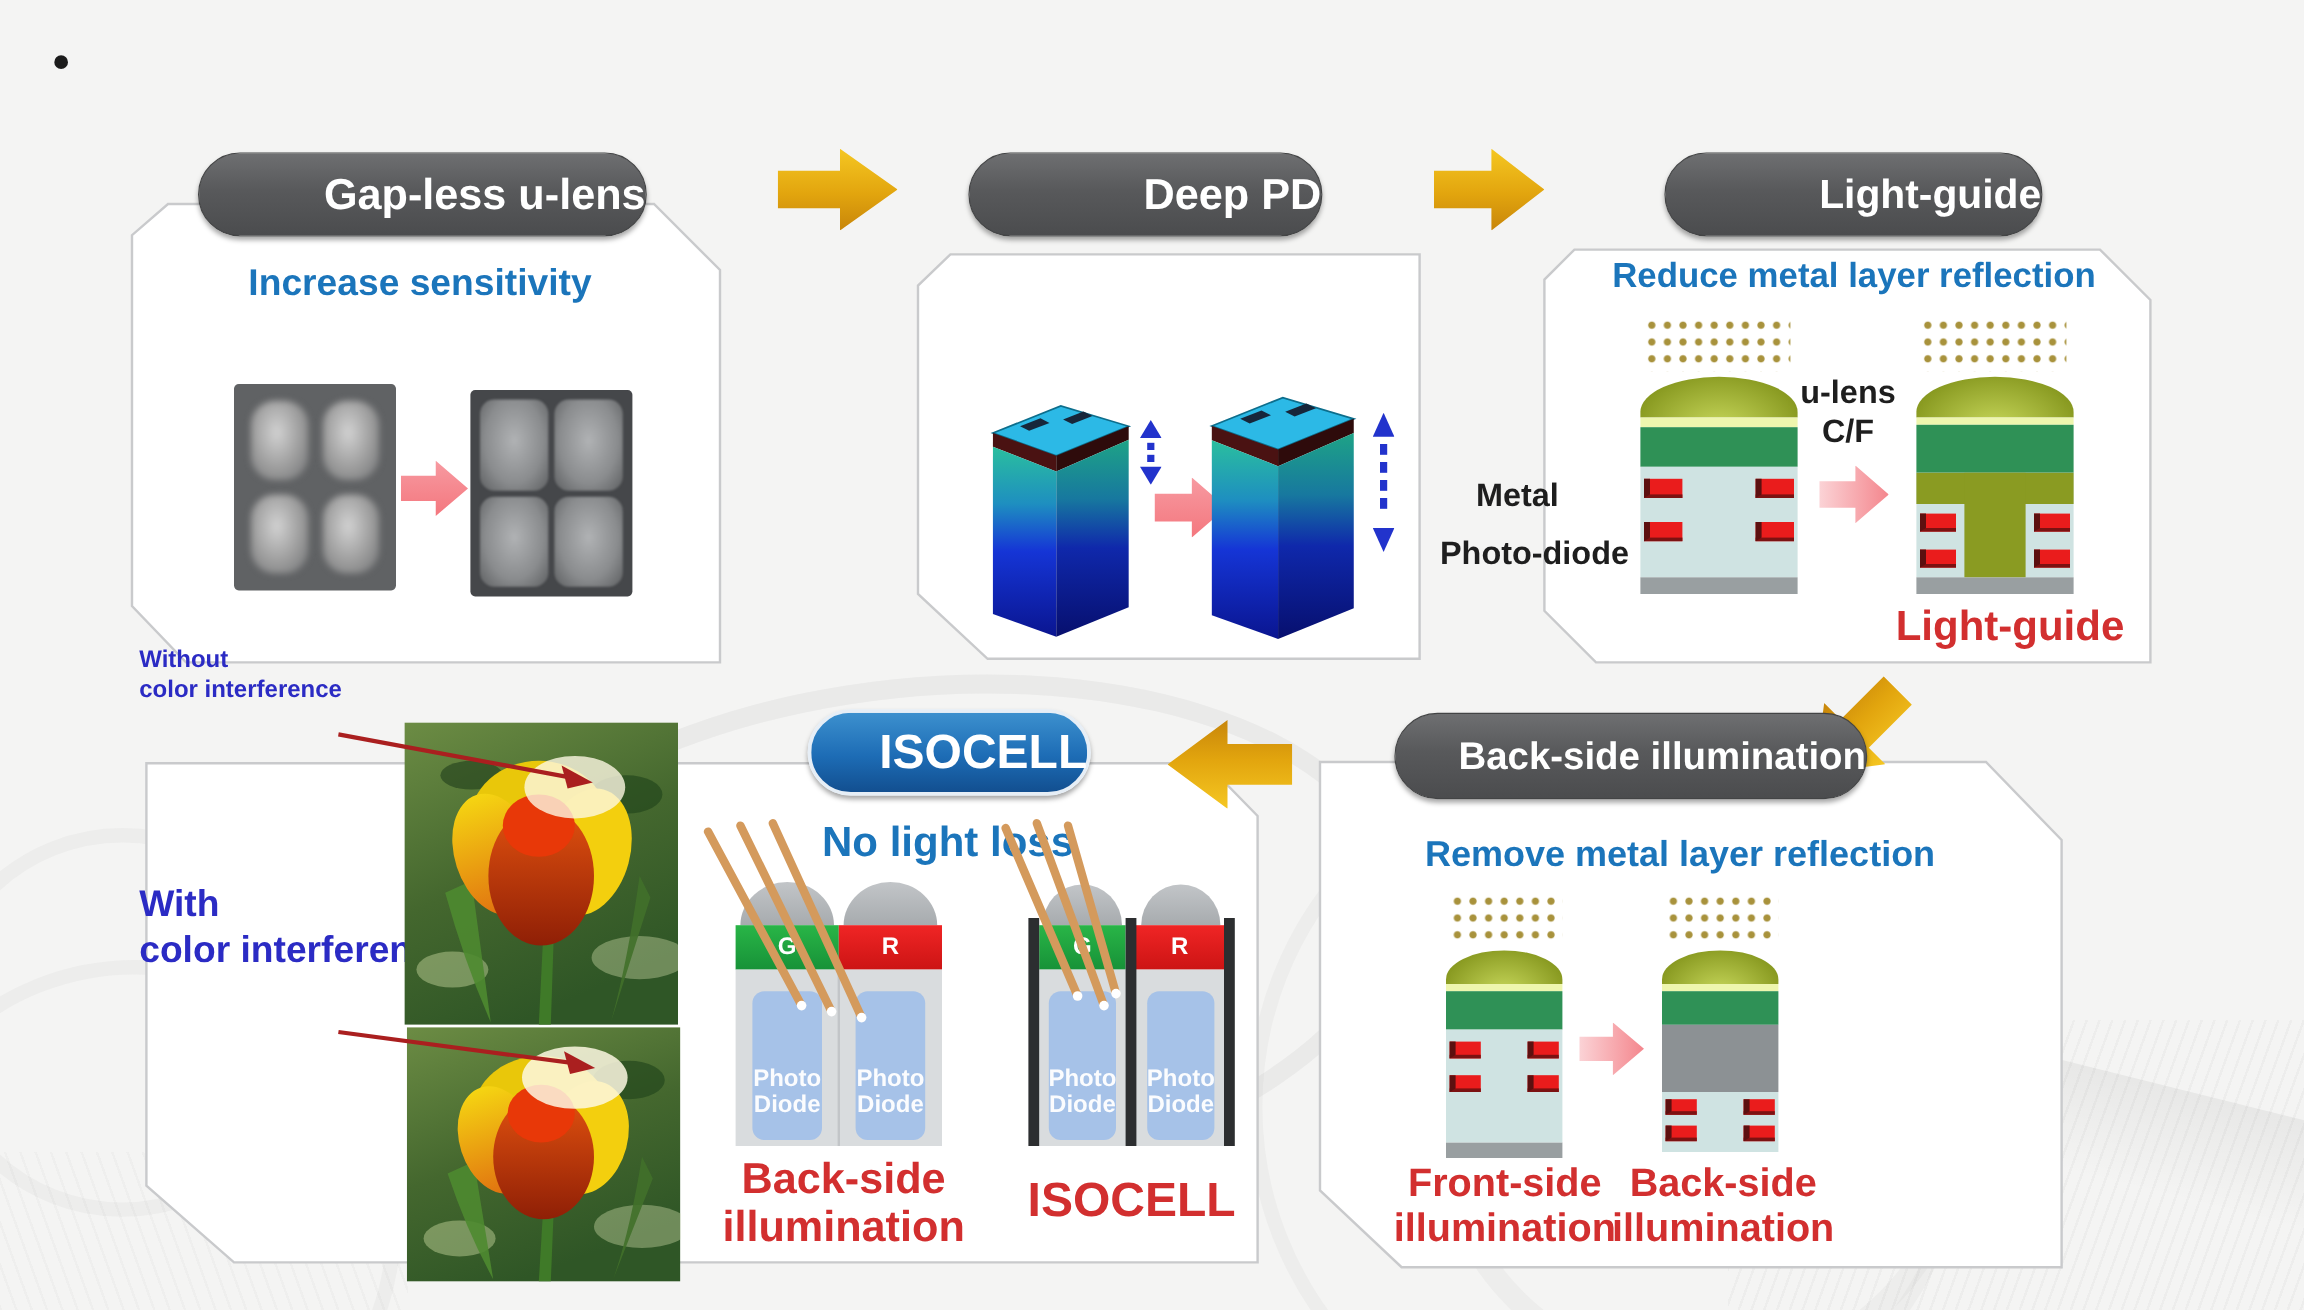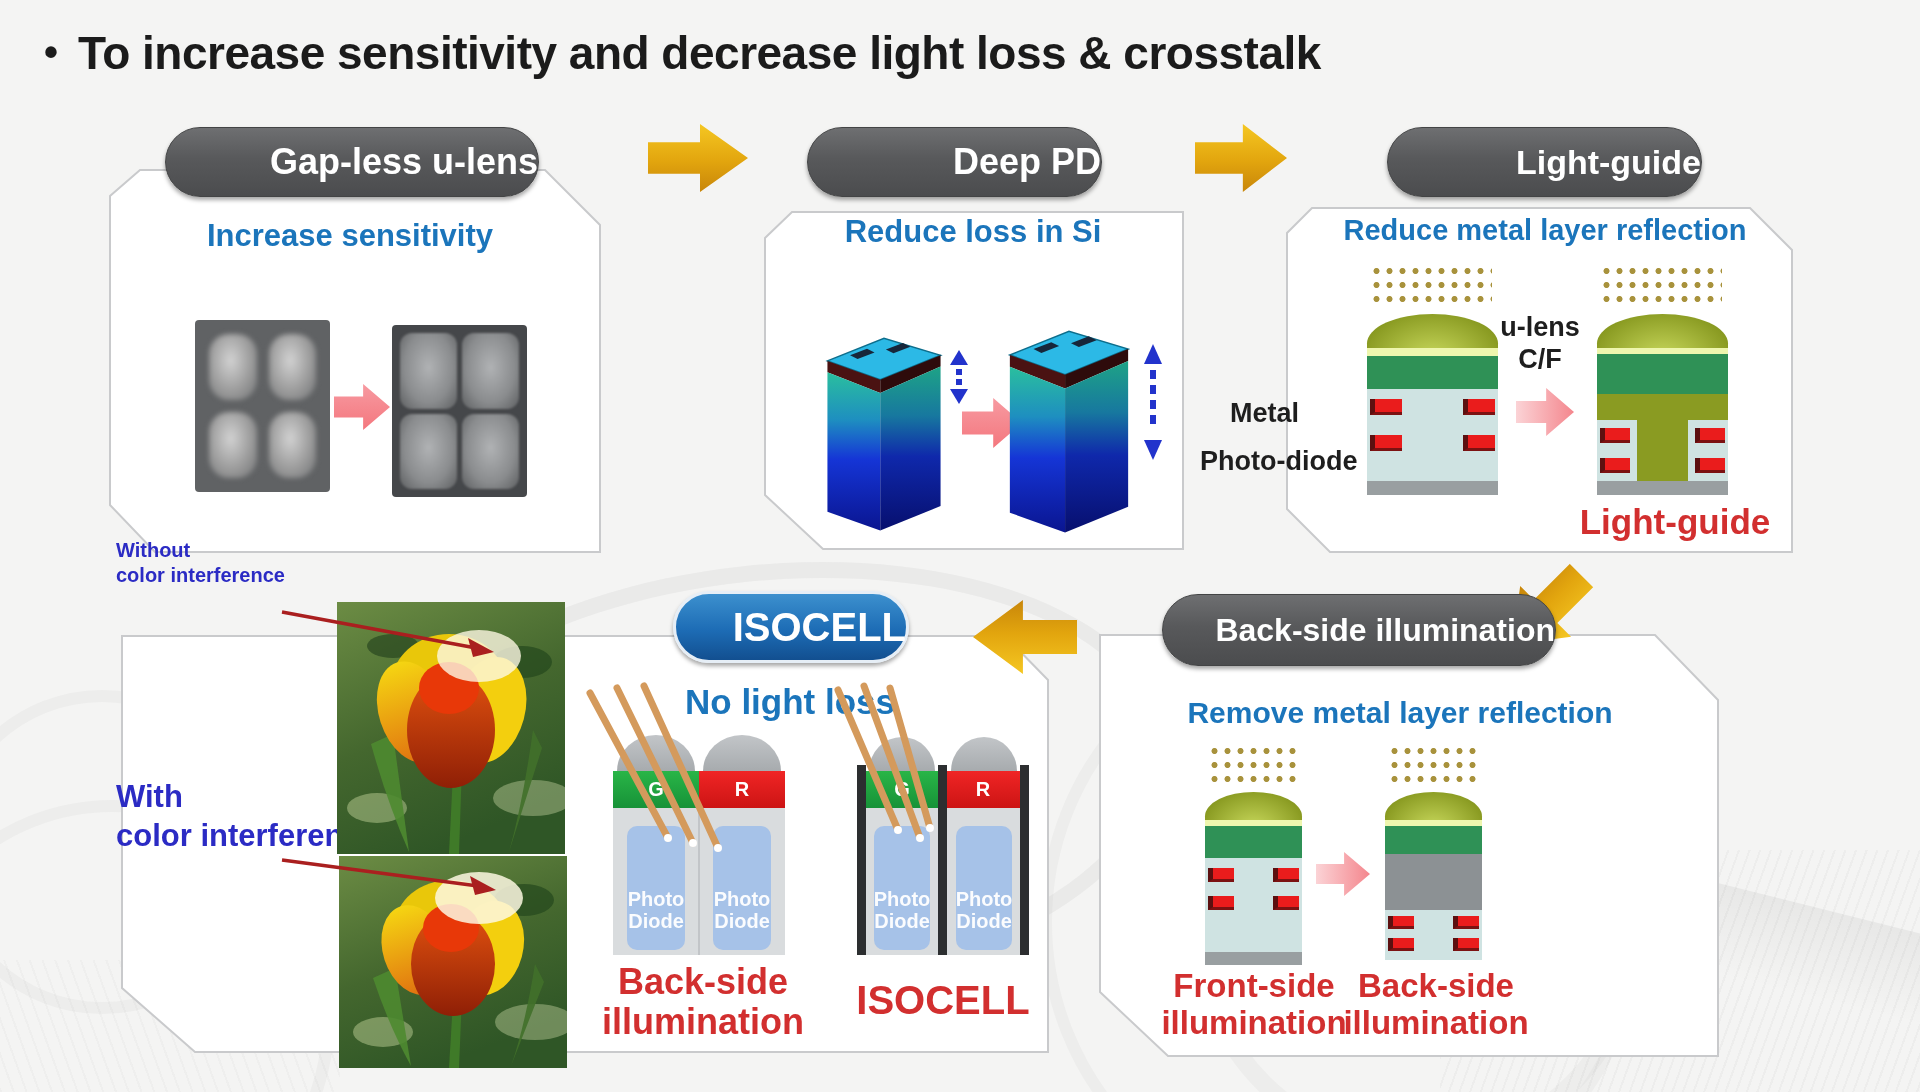--- a/index.html
+++ b/index.html
@@ -75,21 +75,20 @@
     <g fill="#ffffff" stroke="#c9cacc" stroke-width="2">
       <polygon points="140,170 545,170 600,225 600,552 155,552 110,505 110,196"></polygon>
       <polygon points="792,212 1183,212 1183,549 823,549 765,495 765,238"></polygon>
       <polygon points="1312,208 1750,208 1792,250 1792,552 1330,552 1287,509 1287,233"></polygon>
       <polygon points="1100,635 1655,635 1718,700 1718,1056 1168,1056 1100,992"></polygon>
       <polygon points="122,636 1005,636 1048,680 1048,1052 195,1052 122,988"></polygon>
     </g>
   </svg>
 
   <span class="abs title-bullet" style="left:44px;top:30px;">•</span>
-  <span class="abs title-text" style="left:78px;top:26px;">To increase sensitivity and decrease light loss &amp; crosstalk</span>
 
   <div class="abs arrow-shape gold" style="left:648px;top:124px;width:100px;height:68px;"></div>
   <div class="abs arrow-shape gold" style="left:1195px;top:124px;width:92px;height:68px;"></div>
   <div class="abs arrow-shape gold" style="left:1498px;top:574px;width:98px;height:72px;transform:rotate(135deg);"></div>
   <div class="abs arrow-shape gold" style="left:973px;top:600px;width:104px;height:74px;transform:rotate(180deg);"></div>
 
   <div class="abs pill pill-dark" style="left:165px;top:127px;width:372px;height:68px;font-size:36px;">
     <span>Gap-less u-lens</span>
   </div>
   <div class="abs sub" style="left:200px;top:218px;width:300px;font-size:31px;">Increase sensitivity</div>
@@ -104,21 +103,20 @@
   <div class="abs sem sem2" style="left:392px;top:325px;width:135px;height:172px;box-sizing:border-box;">
     <div class="blob"></div>
       <div class="blob"></div>
     <div class="blob"></div>
       <div class="blob"></div>
   </div>
 
   <div class="abs pill pill-dark" style="left:807px;top:127px;width:293px;height:68px;font-size:36px;">
     <span>Deep PD</span>
   </div>
-  <div class="abs sub" style="left:823px;top:214px;width:300px;font-size:31px;">Reduce loss in Si</div>
 
   <svg class="abs" width="132" height="238" viewBox="0 0 140 240" style="left:818px;top:306px;">
     <defs>
       <linearGradient id="pg1" x1="0" y1="0" x2="0" y2="1">
         <stop offset="0" stop-color="#2abf9e"></stop>
           <stop offset="0.3" stop-color="#1e8fc0"></stop>
         <stop offset="0.55" stop-color="#1535d6"></stop>
           <stop offset="1" stop-color="#0a1590"></stop>
       </linearGradient>
       <linearGradient id="pg2" x1="0" y1="0" x2="0" y2="1">
@@ -308,21 +306,21 @@
     </g>
   </svg>
 
   <div class="abs cap" style="left:588px;top:962px;width:230px;font-size:36px;">Back-side illumination</div>
   <div class="abs cap" style="left:838px;top:978px;width:210px;font-size:40px;">ISOCELL</div>
 
   <div class="abs ann" style="left:116px;top:538px;font-size:20px;">
     <div>Without</div>
     <div>color interference</div>
   </div>
-  <div class="abs ann" style="left:116px;top:778px;font-size:31px;">
+  <div class="abs ann" style="left:116px;top:734px;font-size:31px;">
     <div>With</div>
     <div>color interference</div>
   </div>
 
   <svg class="abs" width="228" height="252" viewBox="0 0 228 252" style="left:337px;top:602px;">
     <defs>
       <linearGradient id="tbg" x1="0" y1="0" x2="0.4" y2="1">
         <stop offset="0" stop-color="#6c8c44"></stop>
           <stop offset="0.55" stop-color="#44672e"></stop>
           <stop offset="1" stop-color="#2f5626"></stop>

